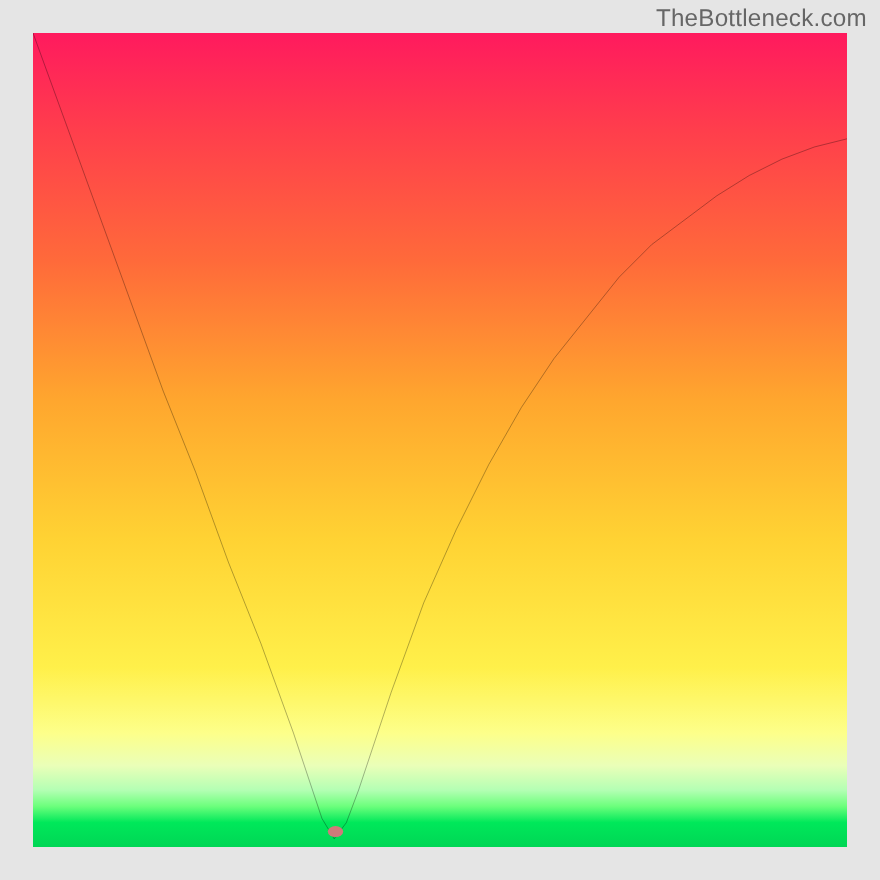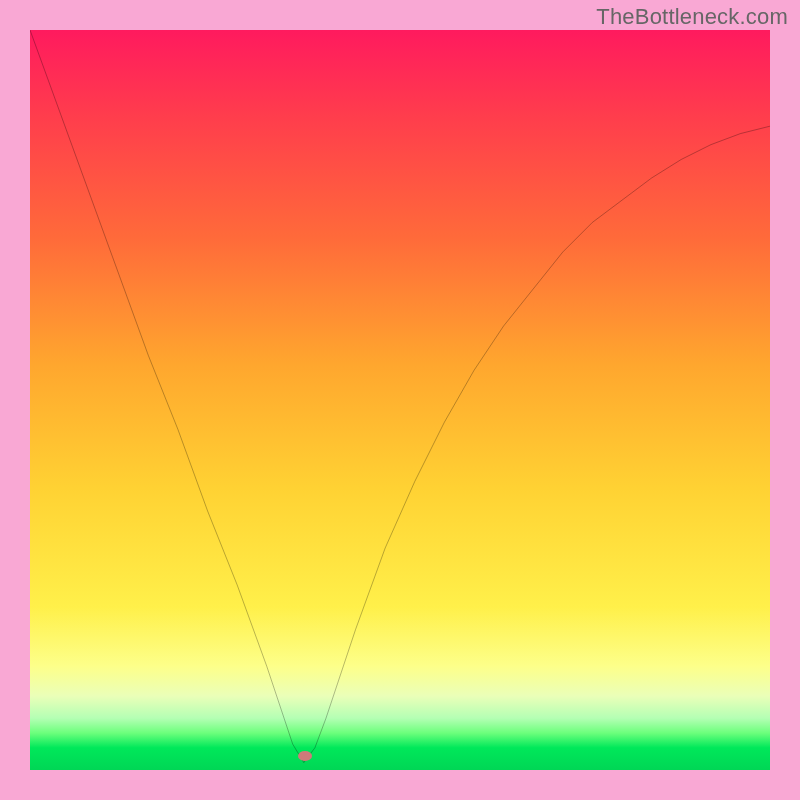--- a/index.html
+++ b/index.html
@@ -8,21 +8,21 @@
     width: 800px;
     height: 800px;
     background: #000;
     font-family: Arial, Helvetica, sans-serif;
     overflow: hidden;
   }
   .frame {
     position: relative;
     width: 800px;
     height: 800px;
-    background: #f9a8d4;
+    background: #e5e5e5;
     text-decoration: underline;
   }
   .watermark {
     position: absolute;
     top: 4px;
     right: 12px;
     color: #666;
     font-size: 22px;
     font-weight: 500;
     letter-spacing: 0.2px;

